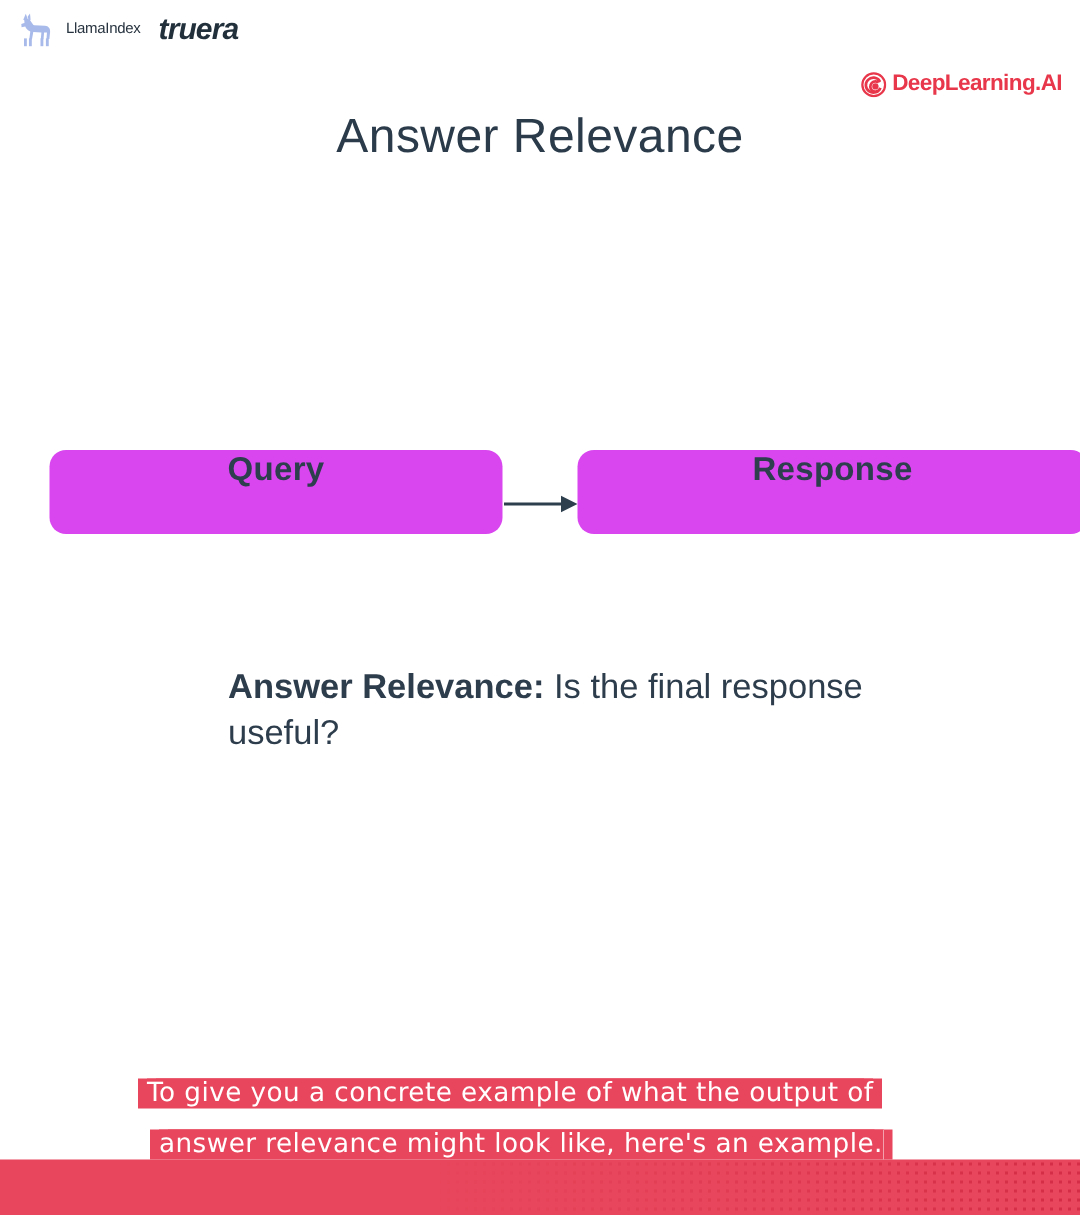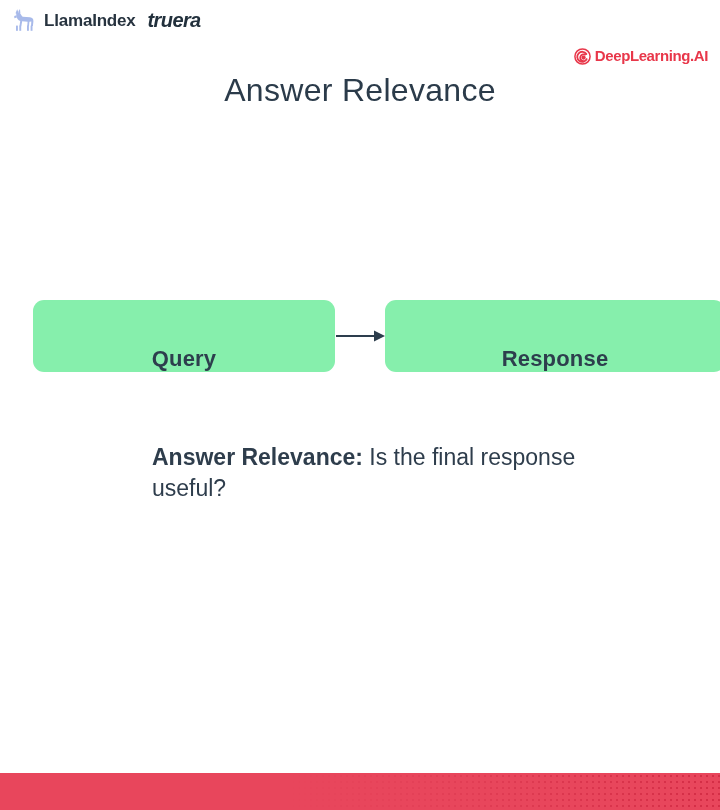--- a/index.html
+++ b/index.html
@@ -34,22 +34,22 @@
     gap: 8px;
   }
 
   .llama-icon {
     width: 26px;
     height: 24px;
     display: block;
   }
 
   .llamaindex-text {
-    font-size: 17px;
-    font-weight: 700;
+    font-size: 10px;
+    font-weight: 400;
     color: #27333f;
     letter-spacing: -0.2px;
     line-height: 1;
     text-align: right;
   }
 
   .truera-text {
     font-size: 20px;
     font-weight: 700;
     color: #22303c;
@@ -91,25 +91,25 @@
     color: #2b3b4a;
     letter-spacing: 0.3px;
   }
 
   
   .flow { position: absolute; top: 300px; left: 0; width: 720px; height: 72px; }
 
   .node {
     position: absolute;
     top: 0;
-    height: 72px;
-    background: #86efac;
+    height: 56px;
+    background: #d946ef;
     border-radius: 11px;
     display: flex;
-    align-items: flex-end;
+    align-items: flex-start;
     justify-content: center;
   }
 
   .node-query    { left: 33px;  width: 302px; }
   .node-response { left: 385px; width: 340px; }
 
   .node-label {
     font-size: 22px;
     font-weight: 700;
     color: #2d3e4d;
@@ -246,13 +246,15 @@
 
 <div class="description">
   <b>Answer Relevance:</b><span> Is the final response useful?</span>
 </div>
 
 <div class="bottom-band">
   <div class="halftone"></div>
 </div>
 
 <div class="caption">
+  <span class="caption-row"><span class="caption-line">To give you a concrete example of what the output of</span></span>
+  <span class="caption-row"><span class="caption-line">answer relevance might look like, here's an example.</span></span>
 </div>
 
 </body></html>

